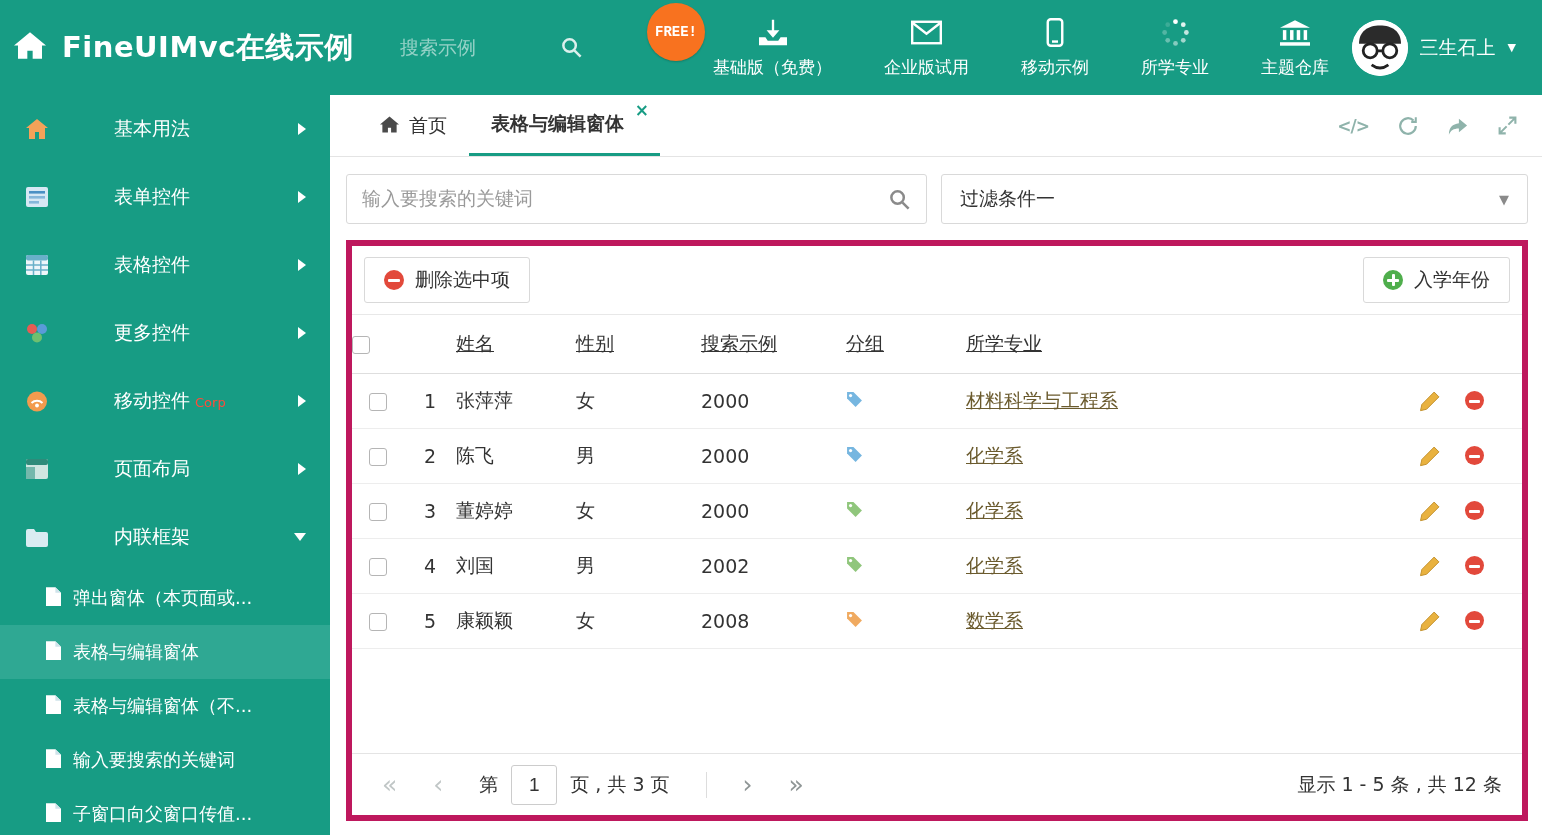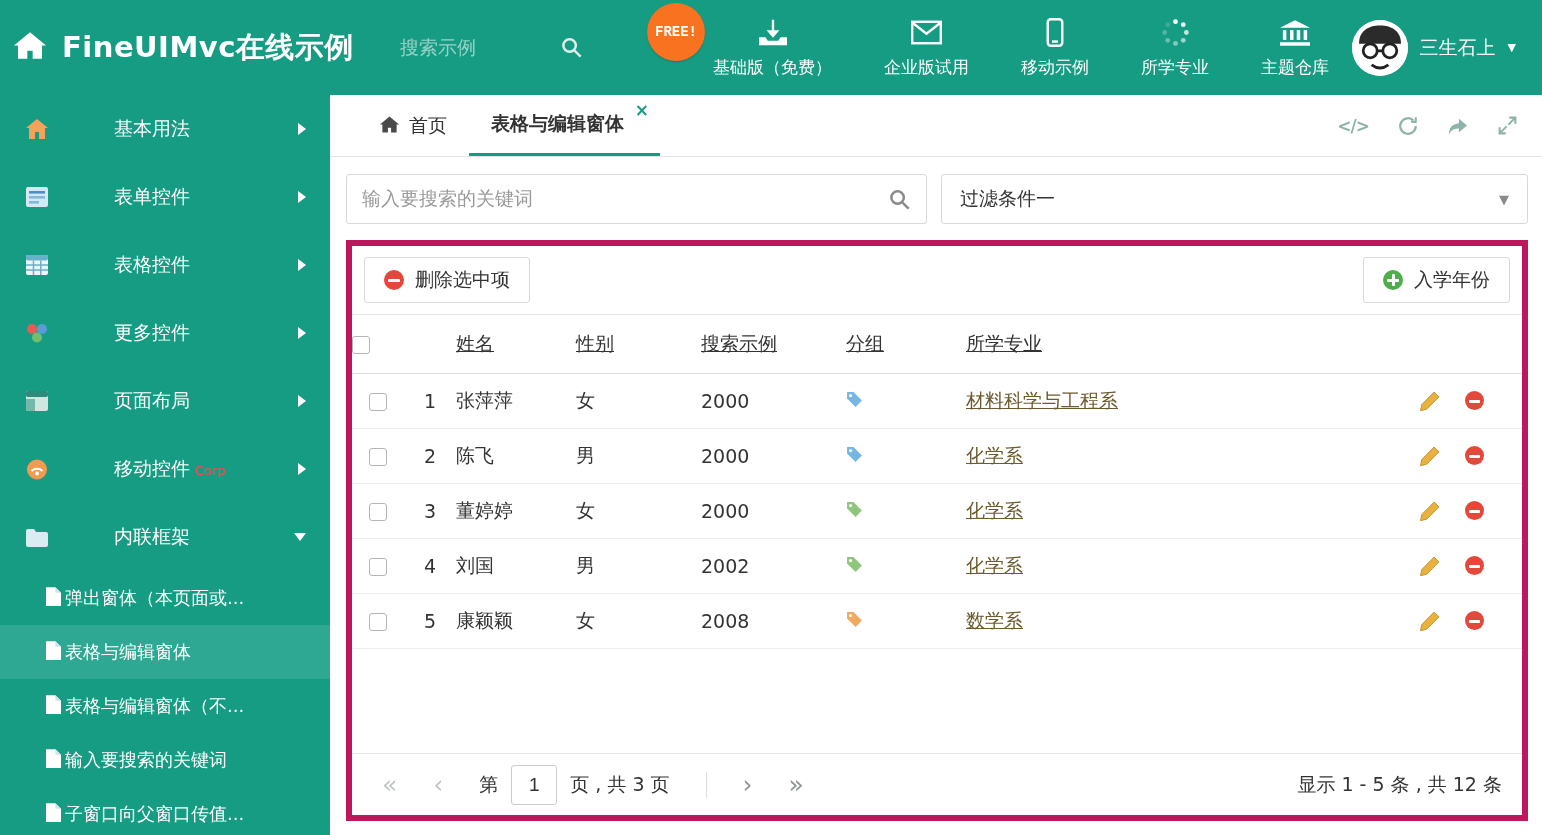--- a/index.html
+++ b/index.html
@@ -30,21 +30,21 @@
 
   
   .sidebar { width:330px; flex:none; background:var(--theme,#179c84); color:#fff; overflow:hidden; }
   .side-item { height:68px; display:flex; align-items:center; gap:16px; padding:0 24px; font-size:19px; cursor:pointer; }
   .side-ic { width:26px; display:flex; justify-content:center; flex:none; }
   .side-label { display:flex; align-items:flex-end;margin-left:48px; }
   .corp-badge { color:#ff4b3a; font-size:13px; margin-left:5px; position:relative; top:-4px; }
   .chev { margin-left:auto; width:0; height:0; }
   .chev-right { border-left:8px solid #fff; border-top:6px solid transparent; border-bottom:6px solid transparent; }
   .chev-down  { border-top:8px solid #fff; border-left:6px solid transparent; border-right:6px solid transparent; }
-  .side-sub { height:54px; display:flex; align-items:center; gap:4px; padding-left:46px; font-size:18px; cursor:pointer; }
+  .side-sub { height:54px; display:flex; align-items:center; gap:12px; padding-left:46px; font-size:18px; cursor:pointer; }
   .side-sub.active { background:var(--sidebar_active,#2fa893); }
 
   
   .main { flex:1; display:flex; flex-direction:column; background:#fff; min-width:0; }
   .tabbar { height:62px; border-bottom:1px solid #e4e4e4; display:flex; align-items:stretch; padding-left:28px; flex:none; }
   .tab { display:flex; align-items:center; gap:10px; padding:0 22px; font-size:19px; color:#333; cursor:pointer; position:relative; }
   .tab.active { font-weight:bold; border-bottom:3px solid var(--theme,#179c84); padding-right:36px; }
   .tab-close { position:absolute; top:7px; right:11px; color:var(--theme,#179c84); font-size:17px; font-weight:bold; line-height:1; cursor:pointer; }
   .tab-tools { margin-left:auto; display:flex; gap:28px; align-items:center; padding-right:24px; color:var(--tool_icon,#8fb3ab); }
   .tool { cursor:pointer; display:flex; align-items:center; }
@@ -245,43 +245,43 @@
             <circle cx="11" cy="14.5" r="5" fill="#6fbf6f"></circle>
           </svg>
       </span>
       <span class="side-label">
           <span>更多控件</span>
         </span>
       <span class="chev chev-right"></span>
     </div>
     <div class="side-item">
       <span class="side-ic">
+        <svg width="22" height="21" viewBox="0 0 22 21">
+            <circle cx="11" cy="10.5" r="10" fill="#f29b4e"></circle>
+            <path d="M5.5 12a8 8 0 0 1 11 0" stroke="#fff" fill="none" stroke-width="2"></path>
+            <circle cx="11" cy="14.5" r="1.9" fill="#fff"></circle>
+          </svg>
+      </span>
+      <span class="side-label">
+        <span>移动控件</span>
+        <span class="corp-badge">Corp</span>
+      </span>
+      <span class="chev chev-right"></span>
+    </div>
+    <div class="side-item">
+      <span class="side-ic">
         <svg width="22" height="20" viewBox="0 0 22 20">
             <rect width="22" height="20" rx="2" fill="#cfe6e1"></rect>
             <rect width="22" height="6" rx="2" fill="#2e8b7a"></rect>
             <rect y="8" width="9" height="12" fill="#74b8ac"></rect>
           </svg>
       </span>
       <span class="side-label">
           <span>页面布局</span>
         </span>
-      <span class="chev chev-right"></span>
-    </div>
-    <div class="side-item">
-      <span class="side-ic">
-        <svg width="22" height="21" viewBox="0 0 22 21">
-            <circle cx="11" cy="10.5" r="10" fill="#f29b4e"></circle>
-            <path d="M5.5 12a8 8 0 0 1 11 0" stroke="#fff" fill="none" stroke-width="2"></path>
-            <circle cx="11" cy="14.5" r="1.9" fill="#fff"></circle>
-          </svg>
-      </span>
-      <span class="side-label">
-        <span>移动控件</span>
-        <span class="corp-badge">Corp</span>
-      </span>
       <span class="chev chev-right"></span>
     </div>
     <div class="side-item">
       <span class="side-ic">
         <svg width="22" height="19" viewBox="0 0 22 19">
             <path d="M0 3a2 2 0 0 1 2-2h6l2 3h10a2 2 0 0 1 2 2v11a2 2 0 0 1-2 2H2a2 2 0 0 1-2-2z" fill="#d9ecf2"></path>
           </svg>
       </span>
       <span class="side-label">
           <span>内联框架</span>

